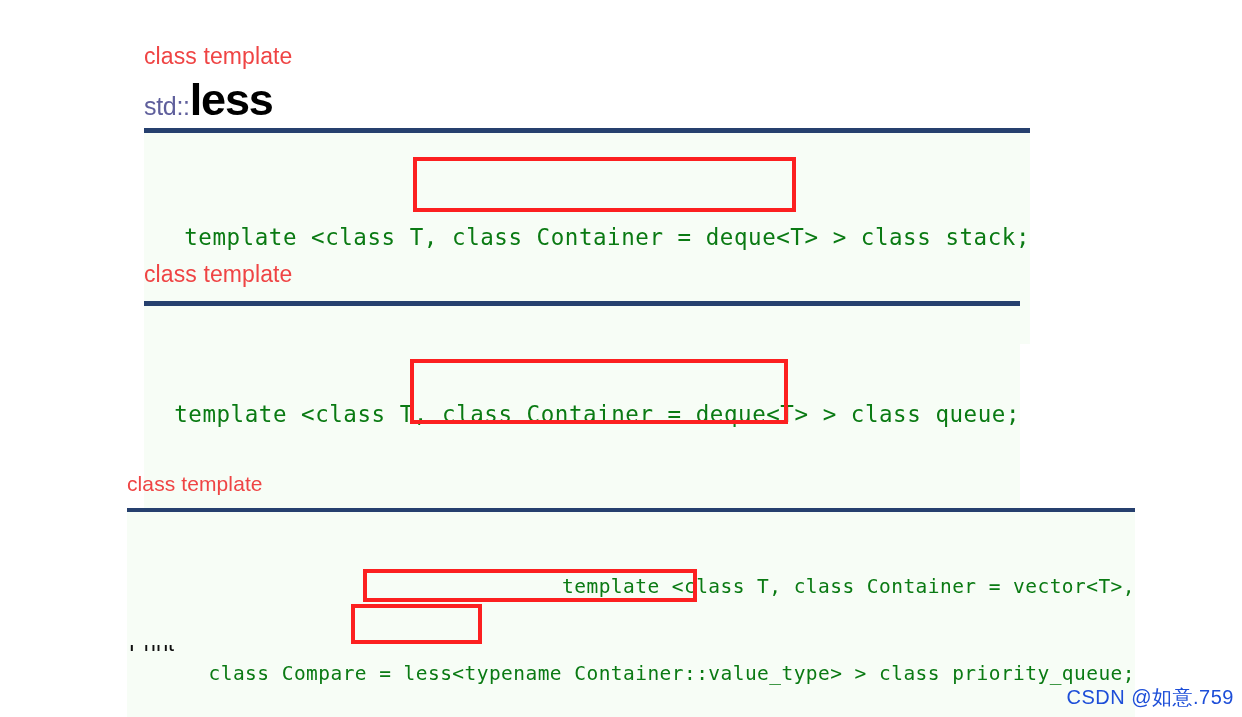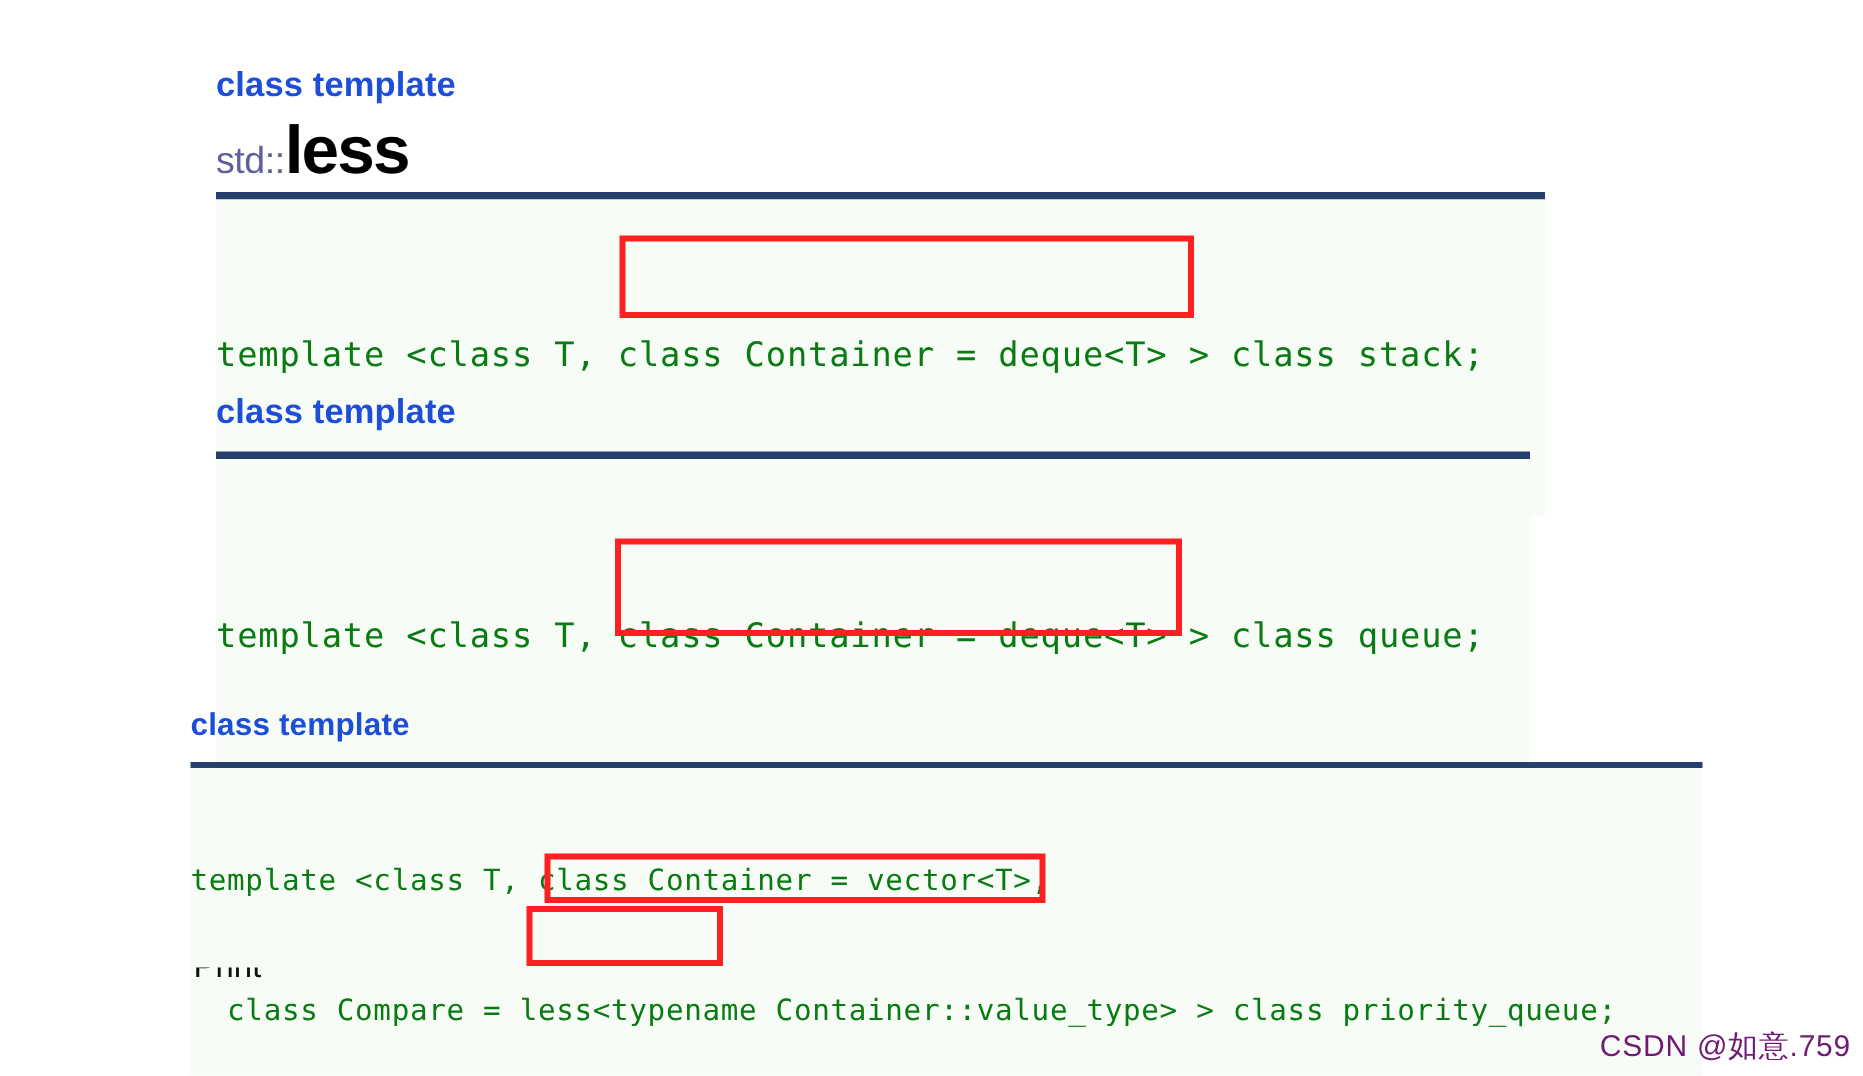--- a/index.html
+++ b/index.html
@@ -20,22 +20,22 @@
     inset: 0;
   }
 
   
   .doc-block {
     position: absolute;
   }
   .kind-label {
     font-family: "Liberation Sans", sans-serif;
     font-size: 23px;
-    font-weight: 700;
-    color: #1d4ed8;
+    font-weight: 400;
+    color: #ef4444;
     line-height: 1.1;
     letter-spacing: 0.1px;
     white-space: nowrap;
   }
   .title-line {
     white-space: nowrap;
     line-height: 1.0;
     display: block;
   }
   .ns-prefix {
@@ -54,36 +54,37 @@
   .rule {
     background: #26406e;
     width: 100%;
   }
   .code-box {
     background: #f7fdf6;
     font-family: "DejaVu Sans Mono", "Liberation Mono", monospace;
     color: #0a7a13;
     white-space: pre;
     box-sizing: border-box;
+    text-align: right;
   }
   .code-line {
     white-space: pre;
     display: block;
   }
 
   
   #block-stack { left: 144px; top: 44px; width: 886px; }
   #block-stack .class-name { font-size: 45px; }
   #block-stack .rule { height: 5px; margin-top: 6px; }
   #block-stack .code-box { font-size: 22.5px; line-height: 41px; padding: 2px 0 4px 0; letter-spacing: 0.55px; }
 
   #block-queue { left: 144px; top: 262px; width: 876px; }
   #block-queue .class-name { font-size: 45px; }
   #block-queue .rule { height: 5px; margin-top: 6px; }
-  #block-queue .code-box { font-size: 22.5px; line-height: 41px; padding: 16px 0 4px 0; letter-spacing: 0.55px; }
+  #block-queue .code-box { font-size: 22.5px; line-height: 41px; padding: 6px 0 4px 0; letter-spacing: 0.55px; }
 
   #block-pq { left: 127px; top: 472px; width: 1008px; }
   #block-pq .kind-label { font-size: 21px; }
   #block-pq .ns-prefix { font-size: 23px; }
   #block-pq .class-name { font-size: 41px; }
   #block-pq .rule { height: 4px; margin-top: 5px; }
   #block-pq .code-box { font-size: 19.5px; line-height: 29px; padding: 2px 0 8px 0; letter-spacing: 0.45px; }
 
   .spacer-title { height: 8px; }
 
@@ -96,21 +97,21 @@
     pointer-events: none;
   }
 
   
   .watermark {
     position: absolute;
     right: 8px;
     bottom: 6px;
     font-family: "Liberation Sans", sans-serif;
     font-size: 20px;
-    color: #701a75;
+    color: #1d4ed8;
     letter-spacing: 0.5px;
     white-space: nowrap;
   }
 
   
   .clipped-text {
     position: absolute;
     left: 129px;
     top: 645px;
     height: 9px;

